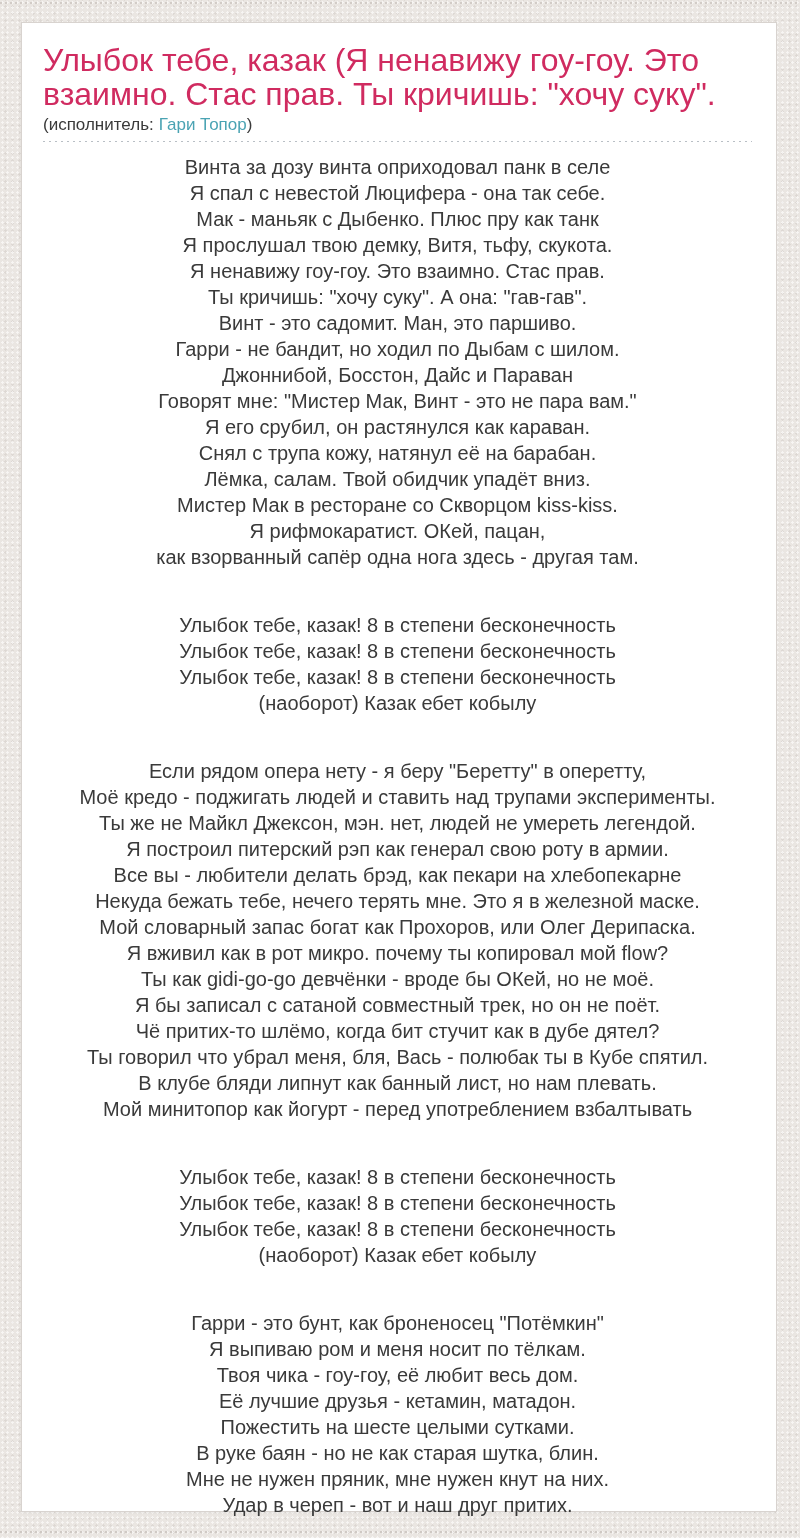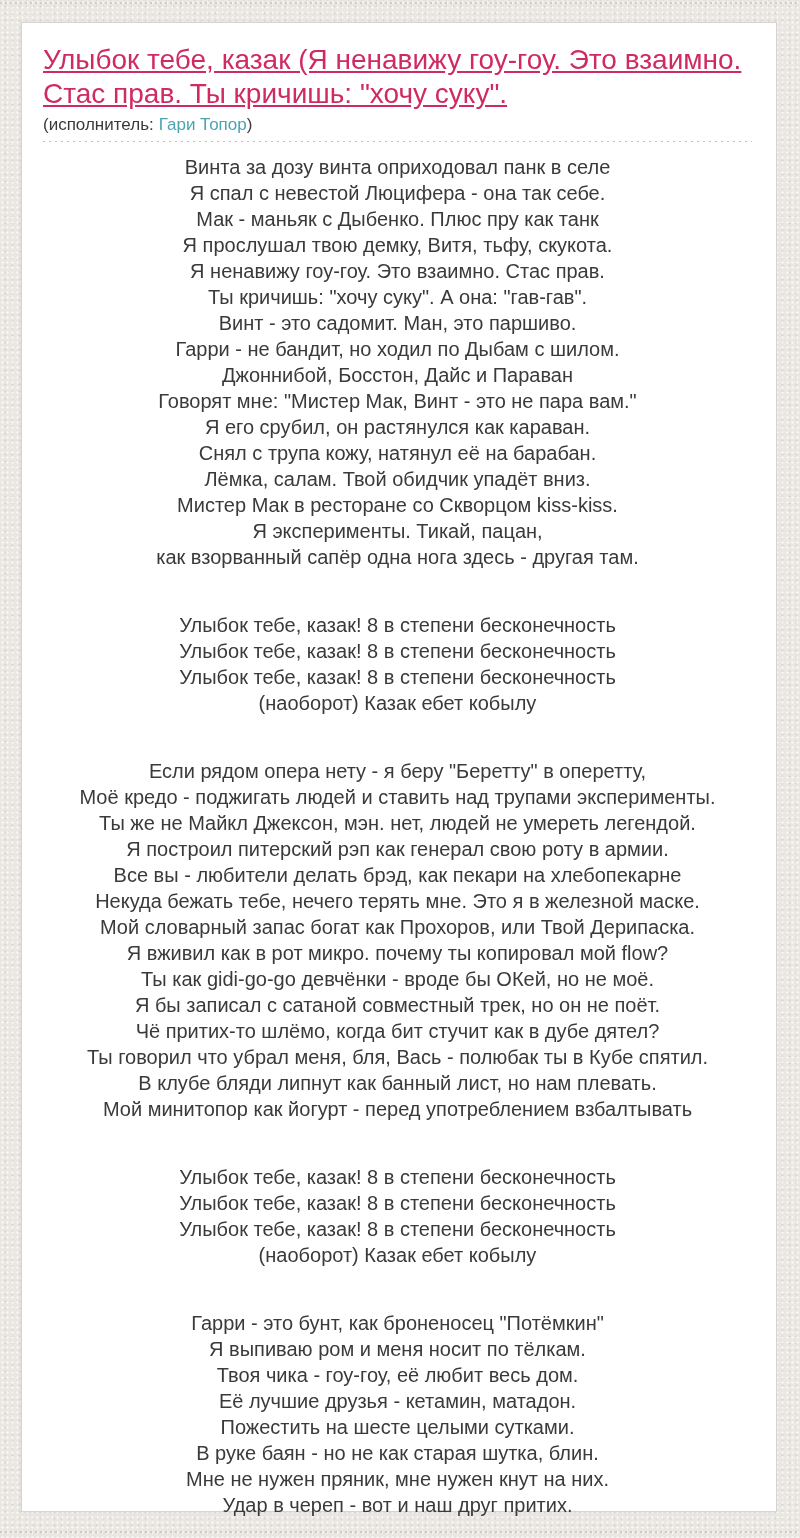--- a/index.html
+++ b/index.html
@@ -40,25 +40,24 @@
     box-sizing: border-box;
     background: #ffffff;
     border: 1px solid #d8d3cf;
     box-shadow: 0 1px 2px rgba(0,0,0,0.06);
     padding: 20px 24px 20px 21px;
   }
   .title {
     margin: 0;
     padding: 0;
     color: #d02b60;
-    font-size: 28px;
+    font-size: 32px;
     line-height: 34px;
     font-weight: normal;
     letter-spacing: 0;
-    text-decoration: underline;
   }
   .performer {
     margin-top: 4px;
     font-size: 17px;
     line-height: 20px;
     color: #3a3a3a;
   }
   .performer-link {
     color: #4aa3b3;
     text-decoration: none;
@@ -106,37 +105,37 @@
           <div class="lyric-line">Я ненавижу гоу-гоу. Это взаимно. Стас прав.</div>
           <div class="lyric-line">Ты кричишь: "хочу суку". А она: "гав-гав".</div>
           <div class="lyric-line">Винт - это садомит. Ман, это паршиво.</div>
           <div class="lyric-line">Гарри - не бандит, но ходил по Дыбам с шилом.</div>
           <div class="lyric-line">Джоннибой, Босстон, Дайс и Параван</div>
           <div class="lyric-line">Говорят мне: "Мистер Мак, Винт - это не пара вам."</div>
           <div class="lyric-line">Я его срубил, он растянулся как караван.</div>
           <div class="lyric-line">Снял с трупа кожу, натянул её на барабан.</div>
           <div class="lyric-line">Лёмка, салам. Твой обидчик упадёт вниз.</div>
           <div class="lyric-line">Мистер Мак в ресторане со Скворцом kiss-kiss.</div>
-          <div class="lyric-line">Я эксперименты. Тикай, пацан,</div>
+          <div class="lyric-line">Я рифмокаратист. ОКей, пацан,</div>
           <div class="lyric-line">как взорванный сапёр одна нога здесь - другая там.</div>
         </div>
         <div class="stanza">
           <div class="lyric-line">Улыбок тебе, казак! 8 в степени бесконечность</div>
           <div class="lyric-line">Улыбок тебе, казак! 8 в степени бесконечность</div>
           <div class="lyric-line">Улыбок тебе, казак! 8 в степени бесконечность</div>
           <div class="lyric-line">(наоборот) Казак ебет кобылу</div>
         </div>
         <div class="stanza">
           <div class="lyric-line">Если рядом опера нету - я беру "Беретту" в оперетту,</div>
           <div class="lyric-line">Моё кредо - поджигать людей и ставить над трупами эксперименты.</div>
           <div class="lyric-line">Ты же не Майкл Джексон, мэн. нет, людей не умереть легендой.</div>
           <div class="lyric-line">Я построил питерский рэп как генерал свою роту в армии.</div>
           <div class="lyric-line">Все вы - любители делать брэд, как пекари на хлебопекарне</div>
           <div class="lyric-line">Некуда бежать тебе, нечего терять мне. Это я в железной маске.</div>
-          <div class="lyric-line">Мой словарный запас богат как Прохоров, или Твой Дерипаска.</div>
+          <div class="lyric-line">Мой словарный запас богат как Прохоров, или Олег Дерипаска.</div>
           <div class="lyric-line">Я вживил как в рот микро. почему ты копировал мой flow?</div>
           <div class="lyric-line">Ты как gidi-go-go девчёнки - вроде бы ОКей, но не моё.</div>
           <div class="lyric-line">Я бы записал с сатаной совместный трек, но он не поёт.</div>
           <div class="lyric-line">Чё притих-то шлёмо, когда бит стучит как в дубе дятел?</div>
           <div class="lyric-line">Ты говорил что убрал меня, бля, Вась - полюбак ты в Кубе спятил.</div>
           <div class="lyric-line">В клубе бляди липнут как банный лист, но нам плевать.</div>
           <div class="lyric-line">Мой минитопор как йогурт - перед употреблением взбалтывать</div>
         </div>
         <div class="stanza">
           <div class="lyric-line">Улыбок тебе, казак! 8 в степени бесконечность</div>

